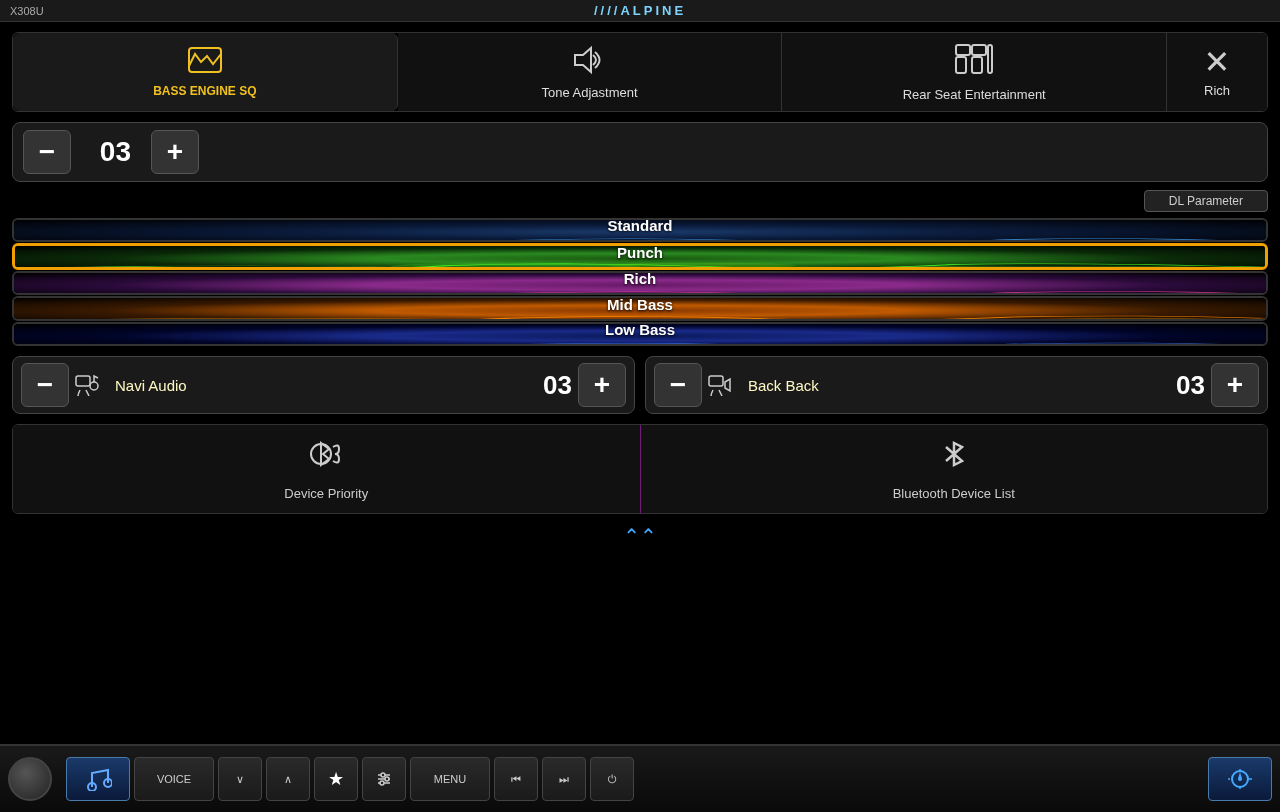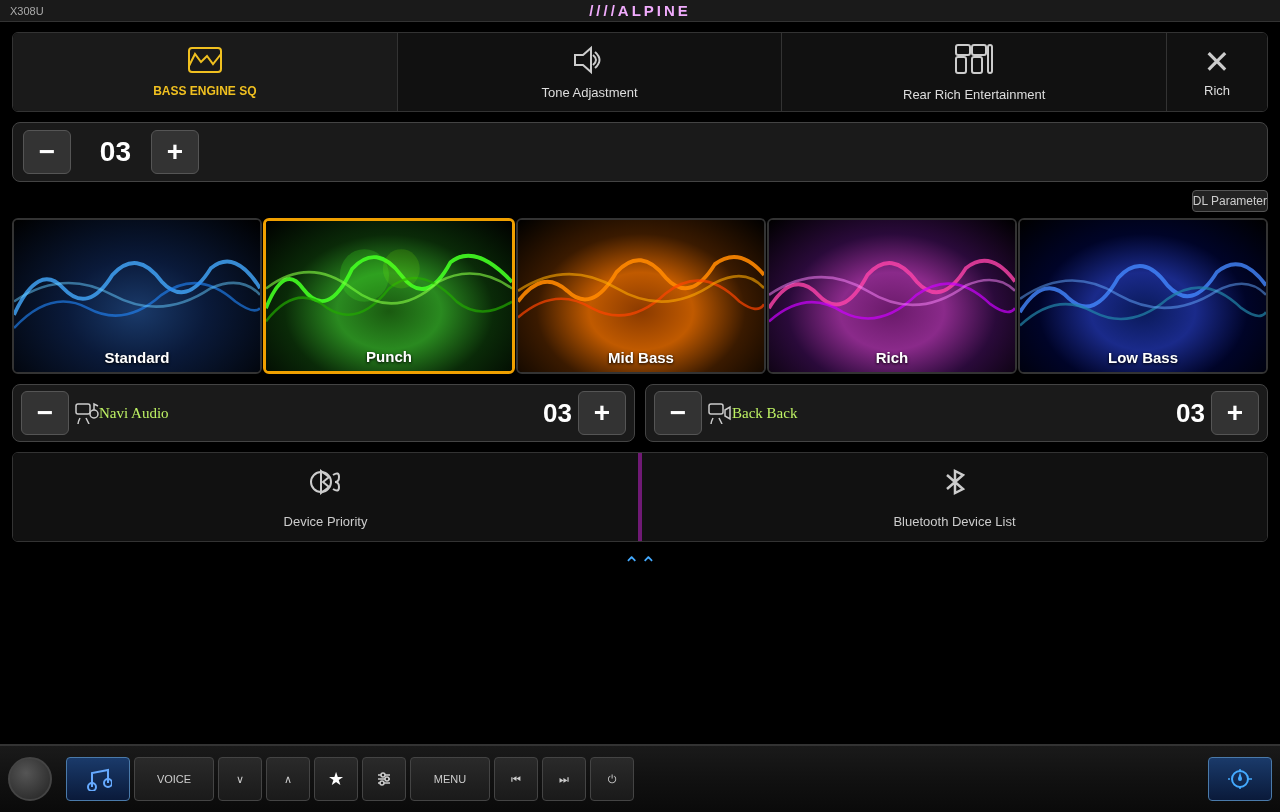--- a/index.html
+++ b/index.html
@@ -23,22 +23,22 @@
       border-bottom: 1px solid #333;
     }
     .model-id {
       color: #aaa;
       font-size: 11px;
     }
     .alpine-logo {
       position: absolute;
       left: 50%;
       transform: translateX(-50%);
-      color: #f0abfc;
-      font-size: 15px;
+      color: #7dd3fc;
+      font-size: 13px;
       font-weight: bold;
       letter-spacing: 3px;
     }
 
     
     .main-screen {
       flex: 1;
       background: #000;
       display: flex;
       flex-direction: column;
@@ -64,20 +64,21 @@
       border-right: 1px solid #333;
       color: #ddd;
       font-size: 13px;
       gap: 5px;
       background: #111;
     }
     .nav-tab:last-child { border-right: none; }
     .nav-tab.active {
       background: #1a1a1a;
       color: #f0c020;
+      border-radius: 7px;
     }
     .nav-tab .icon {
       font-size: 28px;
       line-height: 1;
     }
     .nav-tab.active .icon { color: #f0c020; }
     .nav-tab:last-child { flex: 0 0 100px; }
 
     
     .level-row {
@@ -131,30 +132,31 @@
       display: flex;
       justify-content: flex-end;
       margin-bottom: 6px;
     }
     .dl-param-btn {
       background: #222;
       border: 1px solid #555;
       border-radius: 4px;
       color: #ccc;
       font-size: 12px;
-      padding: 3px 0;
+      padding: 3px 24px;
       cursor: pointer;
     }
 
     
     .presets-row {
       display: flex;
       gap: 1px;
       margin-bottom: 10px;
-      height: 156px;
+      height: 128px;
+      flex-direction: column;
     }
     .preset-item {
       flex: 1;
       border: 2px solid #333;
       border-radius: 6px;
       overflow: hidden;
       position: relative;
       cursor: pointer;
       display: flex;
       flex-direction: column;
@@ -224,26 +226,25 @@
       border: 1px solid #444;
       border-radius: 8px;
       height: 58px;
       display: flex;
       align-items: center;
       padding: 0 8px;
       gap: 6px;
     }
     .audio-label {
       flex: 1;
-      color: #bef264;
+      color: #fef9c3;
       font-size: 15px;
       display: flex;
       align-items: center;
-      gap: 0;
-      font-family: Liberation Serif, serif;
+      gap: 16px;
     }
     .audio-value {
       color: #fff;
       font-size: 26px;
       font-weight: bold;
       min-width: 40px;
       text-align: right;
     }
 
     
@@ -256,21 +257,21 @@
       height: 90px;
       margin-bottom: 6px;
     }
     .bottom-btn {
       flex: 1;
       display: flex;
       flex-direction: column;
       align-items: center;
       justify-content: center;
       cursor: pointer;
-      border-right: 4px solid #701a75;
+      border-right: 1px solid #701a75;
       color: #ccc;
       font-size: 13px;
       gap: 8px;
       background: #111;
     }
     .bottom-btn:last-child { border-right: none; }
     .bottom-btn .btn-icon { font-size: 30px; }
 
     
     .scroll-indicator {
@@ -360,21 +361,21 @@
     <div class="nav-tab">
       <span class="icon">
         <svg width="40" height="34" viewBox="0 0 40 34">
           <rect x="2" y="2" width="14" height="10" rx="2" fill="none" stroke="#ccc" stroke-width="2"></rect>
           <rect x="2" y="14" width="10" height="16" rx="2" fill="none" stroke="#ccc" stroke-width="2"></rect>
           <rect x="18" y="2" width="14" height="10" rx="2" fill="none" stroke="#ccc" stroke-width="2"></rect>
           <rect x="18" y="14" width="10" height="16" rx="2" fill="none" stroke="#ccc" stroke-width="2"></rect>
           <rect x="34" y="2" width="4" height="28" rx="2" fill="none" stroke="#ccc" stroke-width="2"></rect>
         </svg>
       </span>
-      <span>Rear Rich Entertainment</span>
+      <span>Rear Seat Entertainment</span>
     </div>
     <div class="nav-tab">
       <span class="icon" style="font-size:32px;color:#ccc;">✕</span>
       <span>Rich</span>
     </div>
   </div>
 
   <div class="level-row">
     <button class="level-btn">
       <span>−</span>
@@ -408,38 +409,38 @@
       <svg class="wave-svg" viewBox="0 0 200 80" preserveAspectRatio="none">
         <path d="M0,55 Q15,20 30,40 Q50,65 70,25 Q90,5 110,30 Q130,55 150,20 Q170,5 200,35" fill="none" stroke="#4f2" stroke-width="3" opacity="0.9"></path>
         <path d="M0,65 Q25,35 50,55 Q75,70 100,40 Q125,20 155,50 Q175,65 200,50" fill="none" stroke="#2a0" stroke-width="2" opacity="0.7"></path>
         <path d="M0,40 Q35,15 70,40 Q105,65 140,35 Q170,20 200,40" fill="none" stroke="#8f4" stroke-width="2" opacity="0.6"></path>
         <circle cx="80" cy="30" r="20" fill="#4f2" opacity="0.2"></circle>
         <circle cx="110" cy="25" r="15" fill="#8f0" opacity="0.15"></circle>
       </svg>
       <span class="preset-label">Punch</span>
     </div>
 
+    <div class="preset-item preset-rich">
+      <div class="preset-bg"></div>
+      <svg class="wave-svg" viewBox="0 0 200 80" preserveAspectRatio="none">
+        <path d="M0,55 Q20,25 40,45 Q60,65 80,30 Q100,10 120,35 Q140,55 160,25 Q180,10 200,35" fill="none" stroke="#f4a" stroke-width="3" opacity="0.8"></path>
+        <path d="M0,65 Q30,40 60,58 Q90,72 120,45 Q150,25 180,52 Q195,62 200,55" fill="none" stroke="#c0f" stroke-width="2" opacity="0.7"></path>
+        <path d="M0,45 Q40,20 80,42 Q120,65 160,38 Q185,28 200,42" fill="none" stroke="#f8f" stroke-width="2" opacity="0.5"></path>
+      </svg>
+      <span class="preset-label">Rich</span>
+    </div>
+
     <div class="preset-item preset-midbass">
       <div class="preset-bg"></div>
       <svg class="wave-svg" viewBox="0 0 200 80" preserveAspectRatio="none">
         <path d="M0,50 Q20,25 40,42 Q60,60 80,28 Q100,8 120,32 Q140,52 160,22 Q180,8 200,30" fill="none" stroke="#f80" stroke-width="3" opacity="0.9"></path>
         <path d="M0,62 Q30,38 60,55 Q90,70 120,44 Q150,22 180,50 Q195,60 200,52" fill="none" stroke="#f40" stroke-width="2" opacity="0.7"></path>
         <path d="M0,42 Q40,18 80,40 Q120,62 160,36 Q185,24 200,40" fill="none" stroke="#fa0" stroke-width="2" opacity="0.6"></path>
       </svg>
       <span class="preset-label">Mid Bass</span>
-    </div>
-
-    <div class="preset-item preset-rich">
-      <div class="preset-bg"></div>
-      <svg class="wave-svg" viewBox="0 0 200 80" preserveAspectRatio="none">
-        <path d="M0,55 Q20,25 40,45 Q60,65 80,30 Q100,10 120,35 Q140,55 160,25 Q180,10 200,35" fill="none" stroke="#f4a" stroke-width="3" opacity="0.8"></path>
-        <path d="M0,65 Q30,40 60,58 Q90,72 120,45 Q150,25 180,52 Q195,62 200,55" fill="none" stroke="#c0f" stroke-width="2" opacity="0.7"></path>
-        <path d="M0,45 Q40,20 80,42 Q120,65 160,38 Q185,28 200,42" fill="none" stroke="#f8f" stroke-width="2" opacity="0.5"></path>
-      </svg>
-      <span class="preset-label">Rich</span>
     </div>
 
     <div class="preset-item preset-lowbass">
       <div class="preset-bg"></div>
       <svg class="wave-svg" viewBox="0 0 200 80" preserveAspectRatio="none">
         <path d="M0,58 Q20,28 40,48 Q60,65 80,32 Q100,12 120,38 Q140,58 160,28 Q180,12 200,38" fill="none" stroke="#48f" stroke-width="3" opacity="0.8"></path>
         <path d="M0,68 Q30,42 60,58 Q90,72 120,48 Q150,28 180,55 Q195,65 200,58" fill="none" stroke="#28a" stroke-width="2" opacity="0.7"></path>
         <path d="M0,48 Q40,22 80,45 Q120,66 160,42 Q185,30 200,45" fill="none" stroke="#6af" stroke-width="2" opacity="0.5"></path>
       </svg>
       <span class="preset-label">Low Bass</span>

